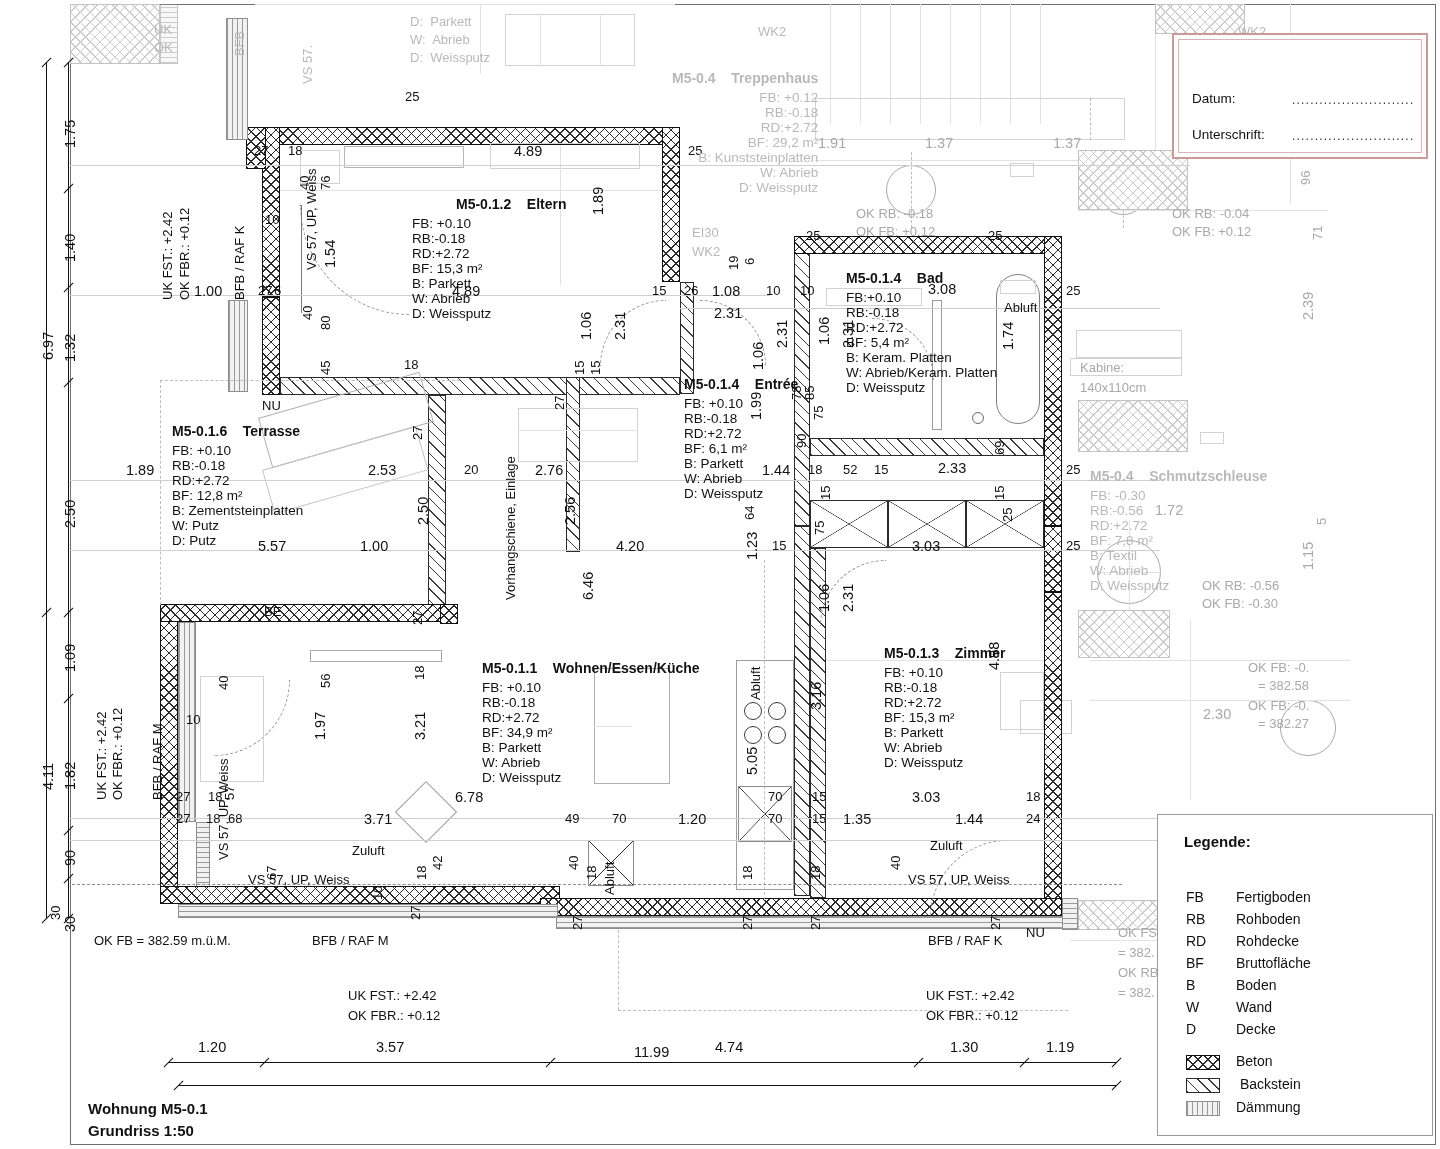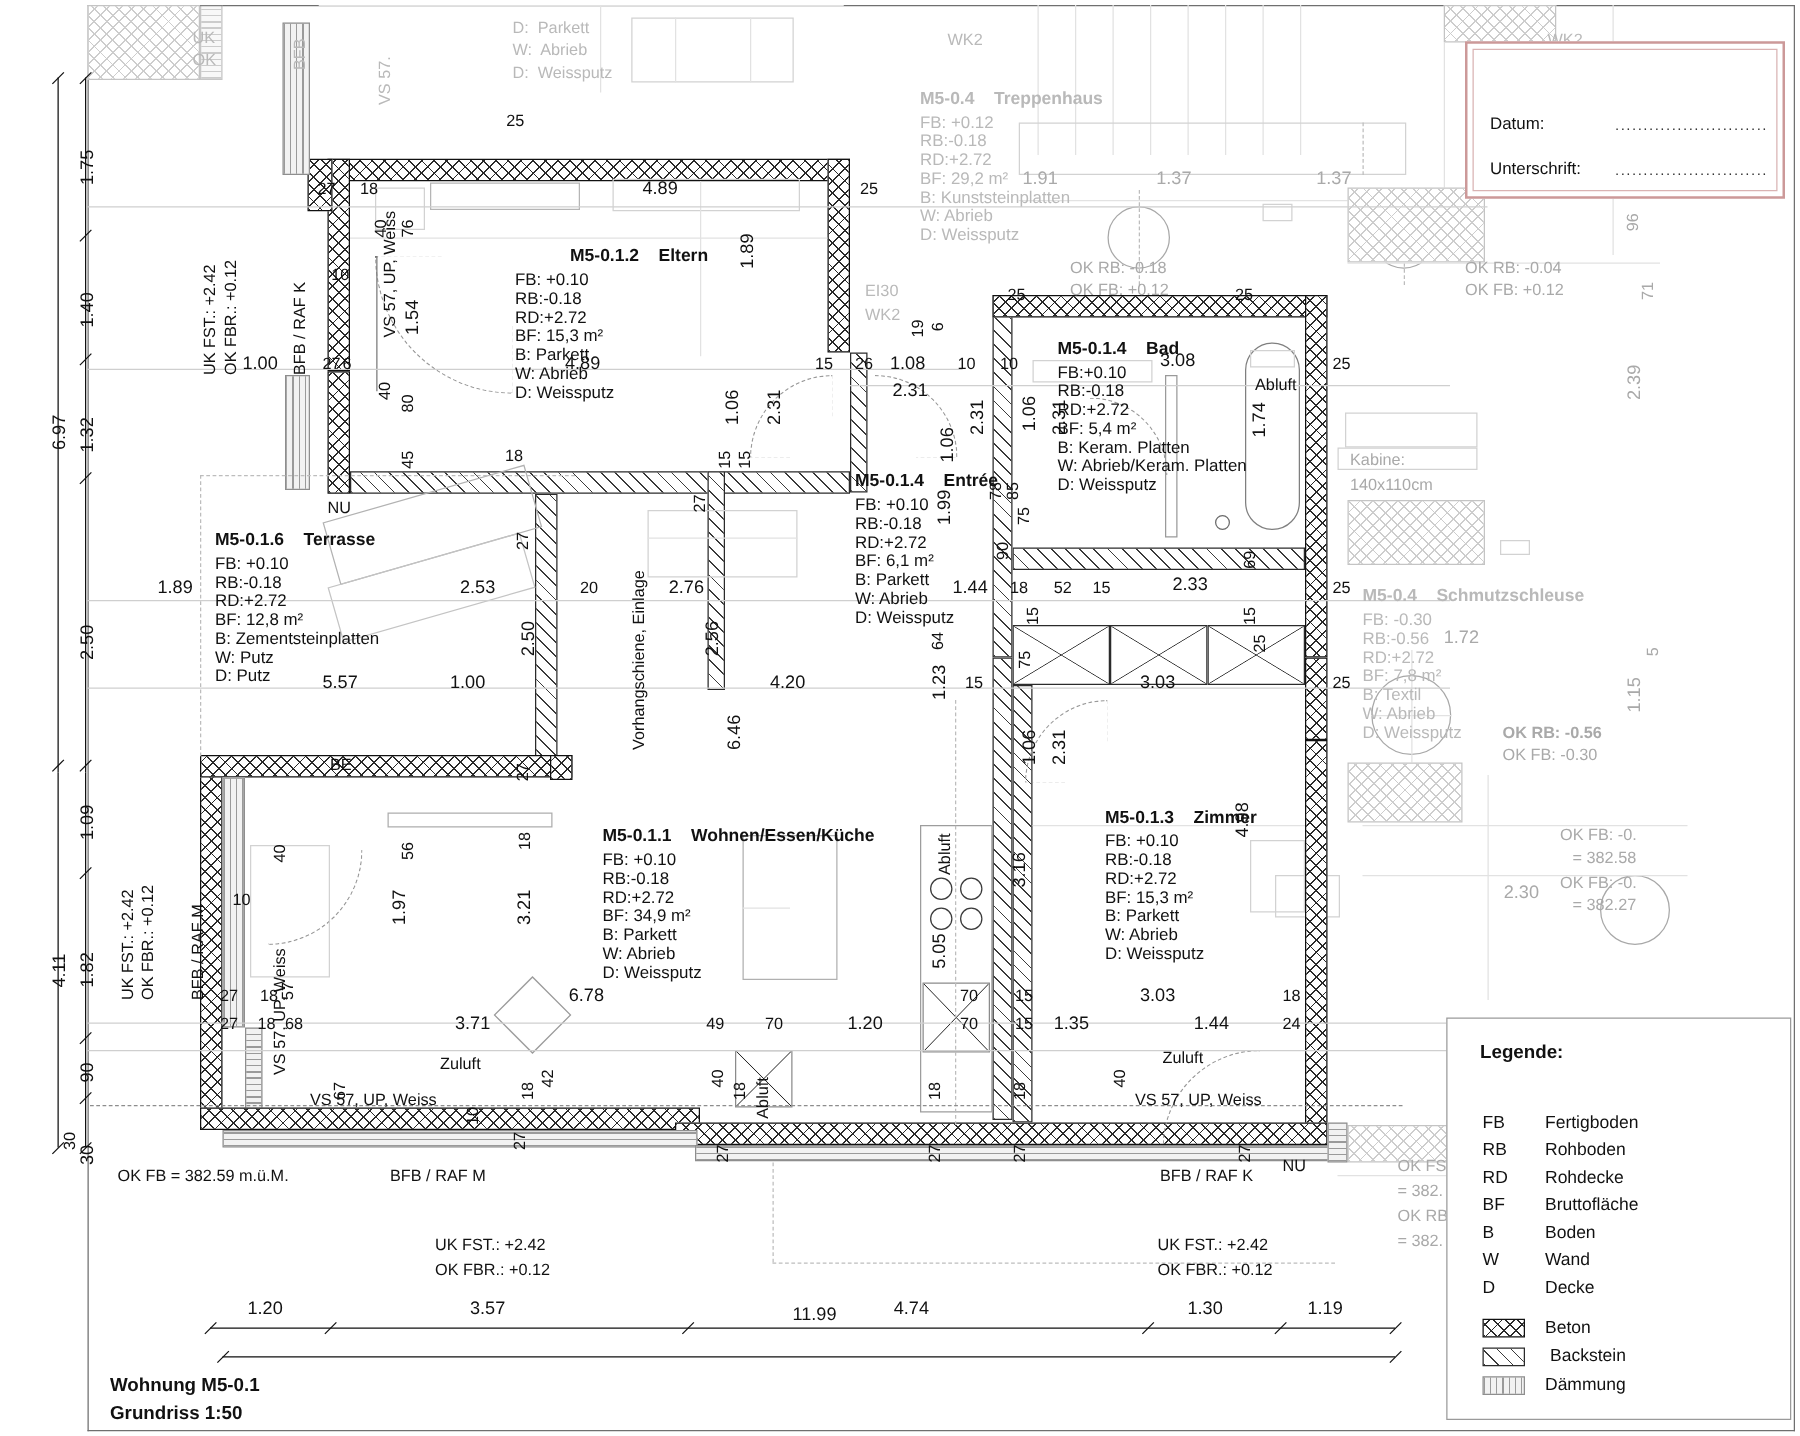--- a/index.html
+++ b/index.html
@@ -510,21 +510,21 @@
     <div class="t roomhead" style="position:relative;"><span>M5-0.1.3</span>&nbsp;&nbsp;&nbsp;&nbsp;<span>Zimmer</span></div>
     <div class="roomline" style="margin-top:3px;">FB: +0.10</div>
     <div class="roomline">RB:-0.18</div>
     <div class="roomline">RD:+2.72</div>
     <div class="roomline">BF: 15,3 m²</div>
     <div class="roomline">B:  Parkett</div>
     <div class="roomline">W:  Abrieb</div>
     <div class="roomline">D:  Weissputz</div>
   </div>
 
-  <div class="abs grey" style="left:736px;top:70px;">
+  <div class="abs grey" style="left:672px;top:70px;text-align:right;">
     <div class="t roomhead grey" style="position:relative;"><span>M5-0.4</span>&nbsp;&nbsp;&nbsp;&nbsp;<span>Treppenhaus</span></div>
     <div class="roomline" style="margin-top:3px;">FB: +0.12</div>
     <div class="roomline">RB:-0.18</div>
     <div class="roomline">RD:+2.72</div>
     <div class="roomline">BF: 29,2 m²</div>
     <div class="roomline">B:  Kunststeinplatten</div>
     <div class="roomline">W:  Abrieb</div>
     <div class="roomline">D:  Weissputz</div>
   </div>
 
@@ -581,21 +581,21 @@
   <div class="t dimS grey rot90" style="left:300px;top:84px;">VS 57.</div>
 
   <div class="t dimS grey" style="left:410px;top:14px;">D:  Parkett</div>
   <div class="t dimS grey" style="left:410px;top:32px;">W:  Abrieb</div>
   <div class="t dimS grey" style="left:410px;top:50px;">D:  Weissputz</div>
 
   <div class="t dimS grey2" style="left:856px;top:206px;">OK RB: -0.18</div>
   <div class="t dimS grey2" style="left:856px;top:224px;">OK FB: +0.12</div>
   <div class="t dimS grey2" style="left:1172px;top:206px;">OK RB: -0.04</div>
   <div class="t dimS grey2" style="left:1172px;top:224px;">OK FB: +0.12</div>
-  <div class="t dimS grey2" style="left:1202px;top:578px;font-weight:bold;">OK RB: -0.56</div>
+  <div class="t dimS grey2" style="left:1202px;top:578px;">OK RB: -0.56</div>
   <div class="t dimS grey2" style="left:1202px;top:596px;">OK FB: -0.30</div>
   <div class="t dimS grey2" style="left:1248px;top:660px;">OK FB: -0.</div>
   <div class="t dimS grey2" style="left:1258px;top:678px;">= 382.58</div>
   <div class="t dimS grey2" style="left:1248px;top:698px;">OK FB: -0.</div>
   <div class="t dimS grey2" style="left:1258px;top:716px;">= 382.27</div>
   <div class="t dimS grey2" style="left:1118px;top:925px;">OK FST.</div>
   <div class="t dimS grey2" style="left:1118px;top:945px;">= 382.</div>
   <div class="t dimS grey2" style="left:1118px;top:965px;">OK RB:</div>
   <div class="t dimS grey2" style="left:1118px;top:985px;">= 382.</div>
 

